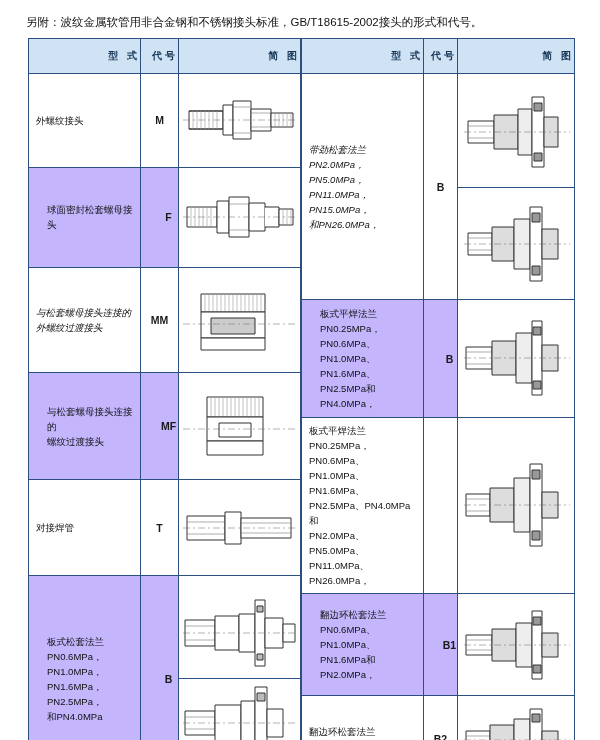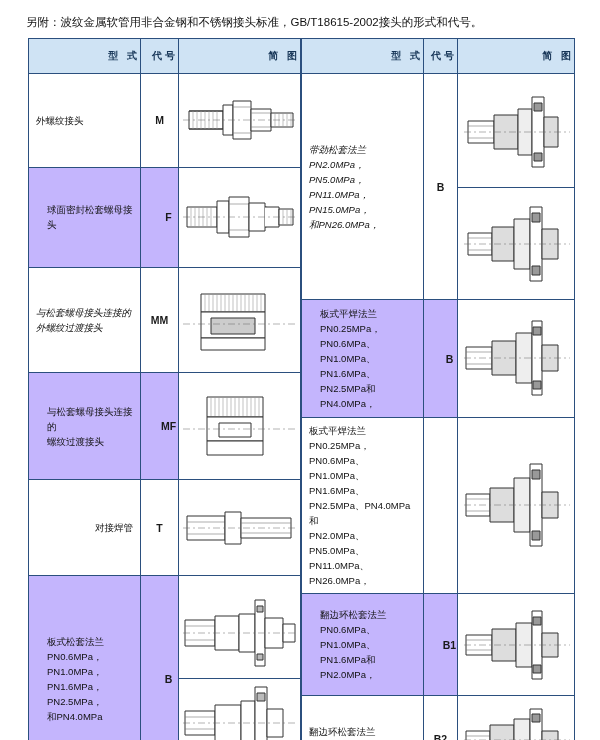--- a/index.html
+++ b/index.html
@@ -172,21 +172,21 @@
                 <path d="M26 34 h56 v24 H26 z" fill="#fff"></path>
                 <path d="M38 40 h32 v14 H38 z" fill="#fff"></path>
                 <path d="M26 58 h56 v14 H26 z" fill="#fff"></path>
                 <path d="M2 46 h114" stroke="#666" stroke-width="0.5" stroke-dasharray="7 3 2 3"></path>
               </g>
             </svg>
           </td>
         </tr>
 
         <tr style="height:84px;">
-          <td class="cell-type white" style="white-space:pre-line;text-align:right;">对接焊管</td>
+          <td class="cell-type white" style="white-space:pre-line;">对接焊管</td>
           <td class="cell-code white">T</td>
           <td class="cell-fig">
             <svg class="fig" width="118" height="76" viewBox="0 0 118 76">
               <g fill="none" stroke="#333" stroke-width="1">
                 <path d="M6 26 h38 v24 H6 z" fill="#fff"></path>
                 <path d="M6 32 h38 M6 44 h38" stroke="#777" stroke-width="0.6"></path>
                 <path d="M44 22 h16 v32 H44 z" fill="#fff"></path>
                 <path d="M60 28 h50 v20 H60 z" fill="#fff"></path>
                 <path d="M60 33 h50 M60 43 h50" stroke="#777" stroke-width="0.6"></path>
                 <path d="M2 38 h114" stroke="#666" stroke-width="0.5" stroke-dasharray="7 3 2 3"></path>

